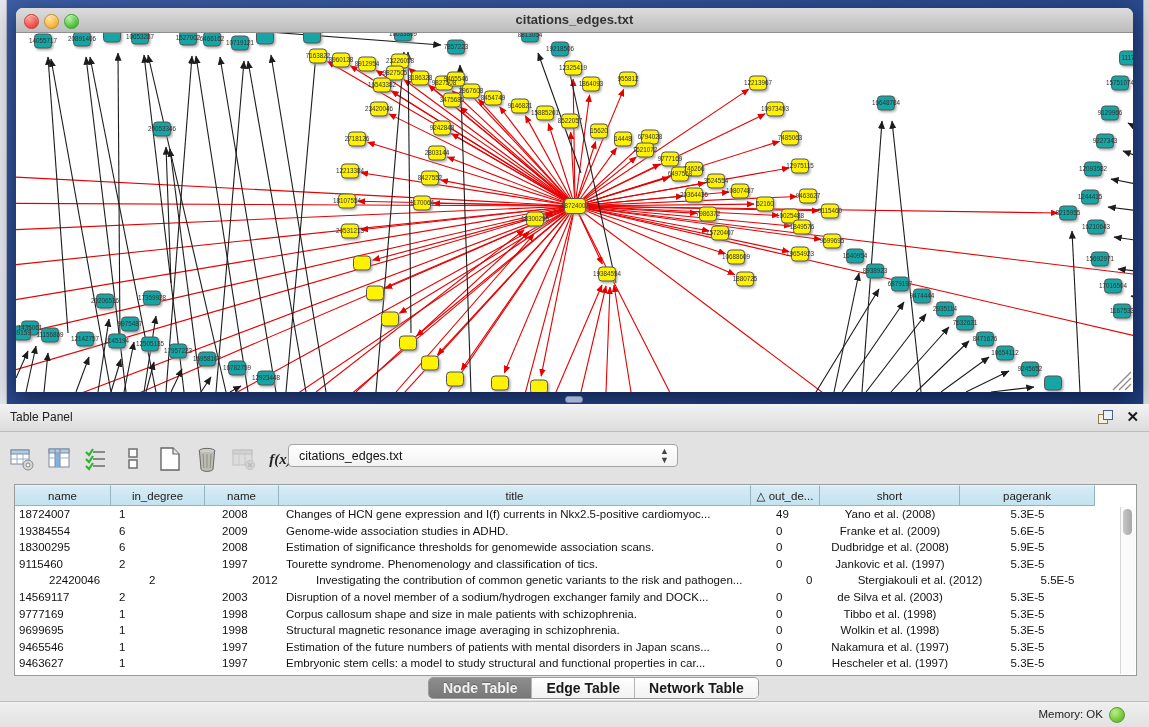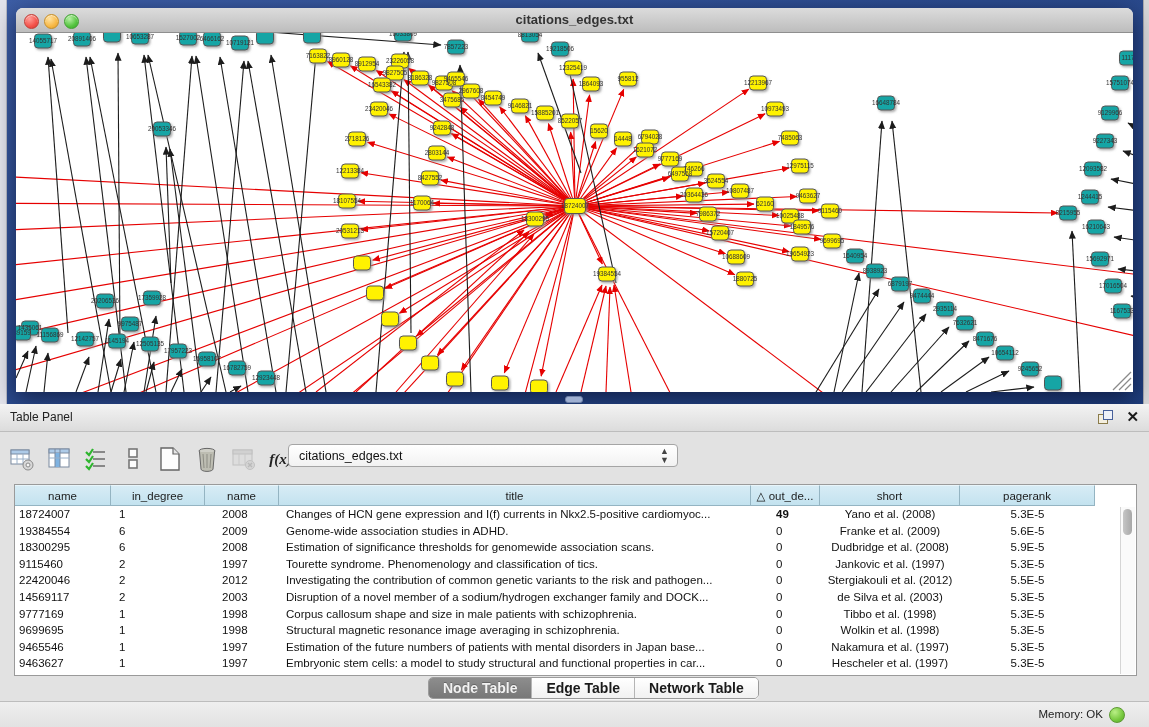--- a/index.html
+++ b/index.html
@@ -556,21 +556,21 @@
           <div class="hcell" style="width: 69px;">△ out_de...</div>
           <div class="hcell" style="width: 140px;">short</div>
           <div class="hcell" style="width: 135px;">pagerank</div>
         </div>
       <div id="grid-body">
           <div class="grow">
             <div class="gcell" style="width: 96px; text-align: left; padding-left: 4px; box-sizing: border-box;">18724007</div>
             <div class="gcell" style="width: 94px; text-align: left; padding-left: 8px; box-sizing: border-box;">1</div>
             <div class="gcell" style="width: 74px; text-align: left; padding-left: 17px; box-sizing: border-box;">2008</div>
             <div class="gcell" style="width: 472px; text-align: left; padding-left: 7px; box-sizing: border-box;">Changes of HCN gene expression and I(f) currents in Nkx2.5-positive cardiomyoc...</div>
-            <div class="gcell" style="width: 69px; text-align: left; padding-left: 25px; box-sizing: border-box; font-weight: bold;">49</div>
+            <div class="gcell" style="width: 69px; text-align: left; padding-left: 25px; box-sizing: border-box;">49</div>
             <div class="gcell" style="width: 140px; text-align: center; padding-left: 0px; box-sizing: border-box;">Yano et al. (2008)</div>
             <div class="gcell" style="width: 135px; text-align: center; padding-left: 0px; box-sizing: border-box;">5.3E-5</div>
           </div>
           <div class="grow">
             <div class="gcell" style="width: 96px; text-align: left; padding-left: 4px; box-sizing: border-box;">19384554</div>
             <div class="gcell" style="width: 94px; text-align: left; padding-left: 8px; box-sizing: border-box;">6</div>
             <div class="gcell" style="width: 74px; text-align: left; padding-left: 17px; box-sizing: border-box;">2009</div>
             <div class="gcell" style="width: 472px; text-align: left; padding-left: 7px; box-sizing: border-box;">Genome-wide association studies in ADHD.</div>
             <div class="gcell" style="width: 69px; text-align: left; padding-left: 25px; box-sizing: border-box;">0</div>
             <div class="gcell" style="width: 140px; text-align: center; padding-left: 0px; box-sizing: border-box;">Franke et al. (2009)</div>
@@ -588,21 +588,21 @@
           <div class="grow">
             <div class="gcell" style="width: 96px; text-align: left; padding-left: 4px; box-sizing: border-box;">9115460</div>
             <div class="gcell" style="width: 94px; text-align: left; padding-left: 8px; box-sizing: border-box;">2</div>
             <div class="gcell" style="width: 74px; text-align: left; padding-left: 17px; box-sizing: border-box;">1997</div>
             <div class="gcell" style="width: 472px; text-align: left; padding-left: 7px; box-sizing: border-box;">Tourette syndrome. Phenomenology and classification of tics.</div>
             <div class="gcell" style="width: 69px; text-align: left; padding-left: 25px; box-sizing: border-box;">0</div>
             <div class="gcell" style="width: 140px; text-align: center; padding-left: 0px; box-sizing: border-box;">Jankovic et al. (1997)</div>
             <div class="gcell" style="width: 135px; text-align: center; padding-left: 0px; box-sizing: border-box;">5.3E-5</div>
           </div>
           <div class="grow">
-            <div class="gcell" style="width: 96px; text-align: left; padding-left: 4px; box-sizing: border-box;">22420046</div>
+            <div class="gcell" style="width: 96px; text-align: left; padding-left: 4px; box-sizing: border-box; margin-left: 30px;">22420046</div>
             <div class="gcell" style="width: 94px; text-align: left; padding-left: 8px; box-sizing: border-box;">2</div>
             <div class="gcell" style="width: 74px; text-align: left; padding-left: 17px; box-sizing: border-box;">2012</div>
             <div class="gcell" style="width: 472px; text-align: left; padding-left: 7px; box-sizing: border-box;">Investigating the contribution of common genetic variants to the risk and pathogen...</div>
             <div class="gcell" style="width: 69px; text-align: left; padding-left: 25px; box-sizing: border-box;">0</div>
             <div class="gcell" style="width: 140px; text-align: center; padding-left: 0px; box-sizing: border-box;">Stergiakouli et al. (2012)</div>
             <div class="gcell" style="width: 135px; text-align: center; padding-left: 0px; box-sizing: border-box;">5.5E-5</div>
           </div>
           <div class="grow">
             <div class="gcell" style="width: 96px; text-align: left; padding-left: 4px; box-sizing: border-box;">14569117</div>
             <div class="gcell" style="width: 94px; text-align: left; padding-left: 8px; box-sizing: border-box;">2</div>
@@ -627,21 +627,21 @@
             <div class="gcell" style="width: 74px; text-align: left; padding-left: 17px; box-sizing: border-box;">1998</div>
             <div class="gcell" style="width: 472px; text-align: left; padding-left: 7px; box-sizing: border-box;">Structural magnetic resonance image averaging in schizophrenia.</div>
             <div class="gcell" style="width: 69px; text-align: left; padding-left: 25px; box-sizing: border-box;">0</div>
             <div class="gcell" style="width: 140px; text-align: center; padding-left: 0px; box-sizing: border-box;">Wolkin et al. (1998)</div>
             <div class="gcell" style="width: 135px; text-align: center; padding-left: 0px; box-sizing: border-box;">5.3E-5</div>
           </div>
           <div class="grow">
             <div class="gcell" style="width: 96px; text-align: left; padding-left: 4px; box-sizing: border-box;">9465546</div>
             <div class="gcell" style="width: 94px; text-align: left; padding-left: 8px; box-sizing: border-box;">1</div>
             <div class="gcell" style="width: 74px; text-align: left; padding-left: 17px; box-sizing: border-box;">1997</div>
-            <div class="gcell" style="width: 472px; text-align: left; padding-left: 7px; box-sizing: border-box;">Estimation of the future numbers of patients with mental disorders in Japan base...</div>
+            <div class="gcell" style="width: 472px; text-align: left; padding-left: 7px; box-sizing: border-box;">Estimation of the future numbers of patients with mental disorders in Japan scans...</div>
             <div class="gcell" style="width: 69px; text-align: left; padding-left: 25px; box-sizing: border-box;">0</div>
             <div class="gcell" style="width: 140px; text-align: center; padding-left: 0px; box-sizing: border-box;">Nakamura et al. (1997)</div>
             <div class="gcell" style="width: 135px; text-align: center; padding-left: 0px; box-sizing: border-box;">5.3E-5</div>
           </div>
           <div class="grow">
             <div class="gcell" style="width: 96px; text-align: left; padding-left: 4px; box-sizing: border-box;">9463627</div>
             <div class="gcell" style="width: 94px; text-align: left; padding-left: 8px; box-sizing: border-box;">1</div>
             <div class="gcell" style="width: 74px; text-align: left; padding-left: 17px; box-sizing: border-box;">1997</div>
             <div class="gcell" style="width: 472px; text-align: left; padding-left: 7px; box-sizing: border-box;">Embryonic stem cells: a model to study structural and functional properties in car...</div>
             <div class="gcell" style="width: 69px; text-align: left; padding-left: 25px; box-sizing: border-box;">0</div>

